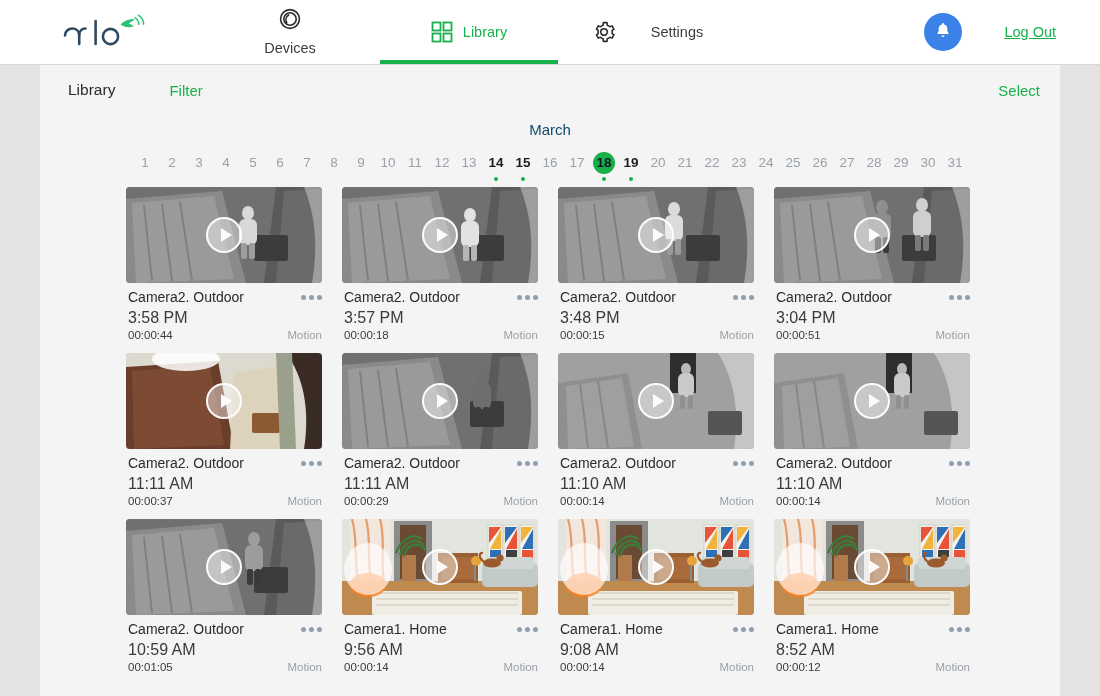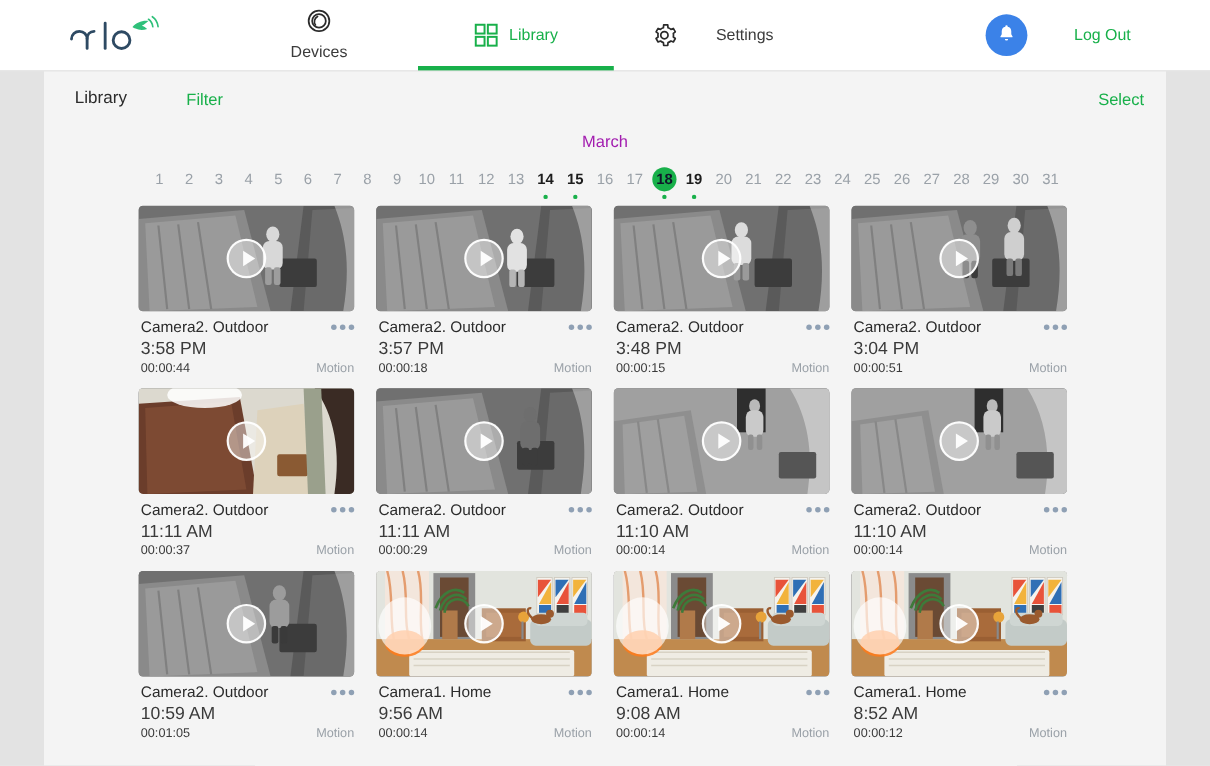--- a/index.html
+++ b/index.html
@@ -33,43 +33,44 @@
     position:absolute; left:0; right:0; bottom:0; height:4px; background:#18b04a;
   }
   .navicon{ display:flex; align-items:center; justify-content:center; }
 
   .bellbtn{
     width:38px; height:38px; border-radius:50%; background:#3b82e8;
     display:flex; align-items:center; justify-content:center; cursor:pointer;
     margin-right:42px;
   }
   .logout{
-    color:#18b04a; font-size:14.5px; cursor:pointer; margin-right:72px;
+    color:#18b04a; font-size:14.5px; cursor:pointer; margin-right:44px;
     white-space:nowrap;
+    text-decoration:underline;
   }
 
   
   .page{
     width:1100px; height:631px; background:#e3e3e3;
     display:flex; justify-content:center;
   }
   .panel{
     width:1020px; background:#f4f4f4; height:631px; position:relative;
     overflow:hidden;
   }
 
   .subbar{
     height:50px; display:flex; align-items:center; padding:0 20px 0 28px;
   }
   .subbar .title{ font-size:15.5px; color:#2b2b2b; font-weight:400; }
   .subbar .filter{ font-size:15px; color:#18b04a; margin-left:54px; cursor:pointer; }
   .subbar .select{ font-size:15px; color:#18b04a; margin-left:auto; cursor:pointer; }
 
   
-  .month{ text-align:center; font-size:15px; color:#a21caf; margin-top:6px; }
+  .month{ text-align:center; font-size:15px; color:#0c4a6e; margin-top:6px; }
   .days{
     display:flex; justify-content:center; align-items:flex-start;
     margin-top:14px; padding:0 18px;
   }
   .day{
     width:27px; display:flex; flex-direction:column; align-items:center;
     cursor:pointer; position:relative;
   }
   .daynum{
     font-size:13.5px; color:#9aa1a8; line-height:22px; height:22px;

